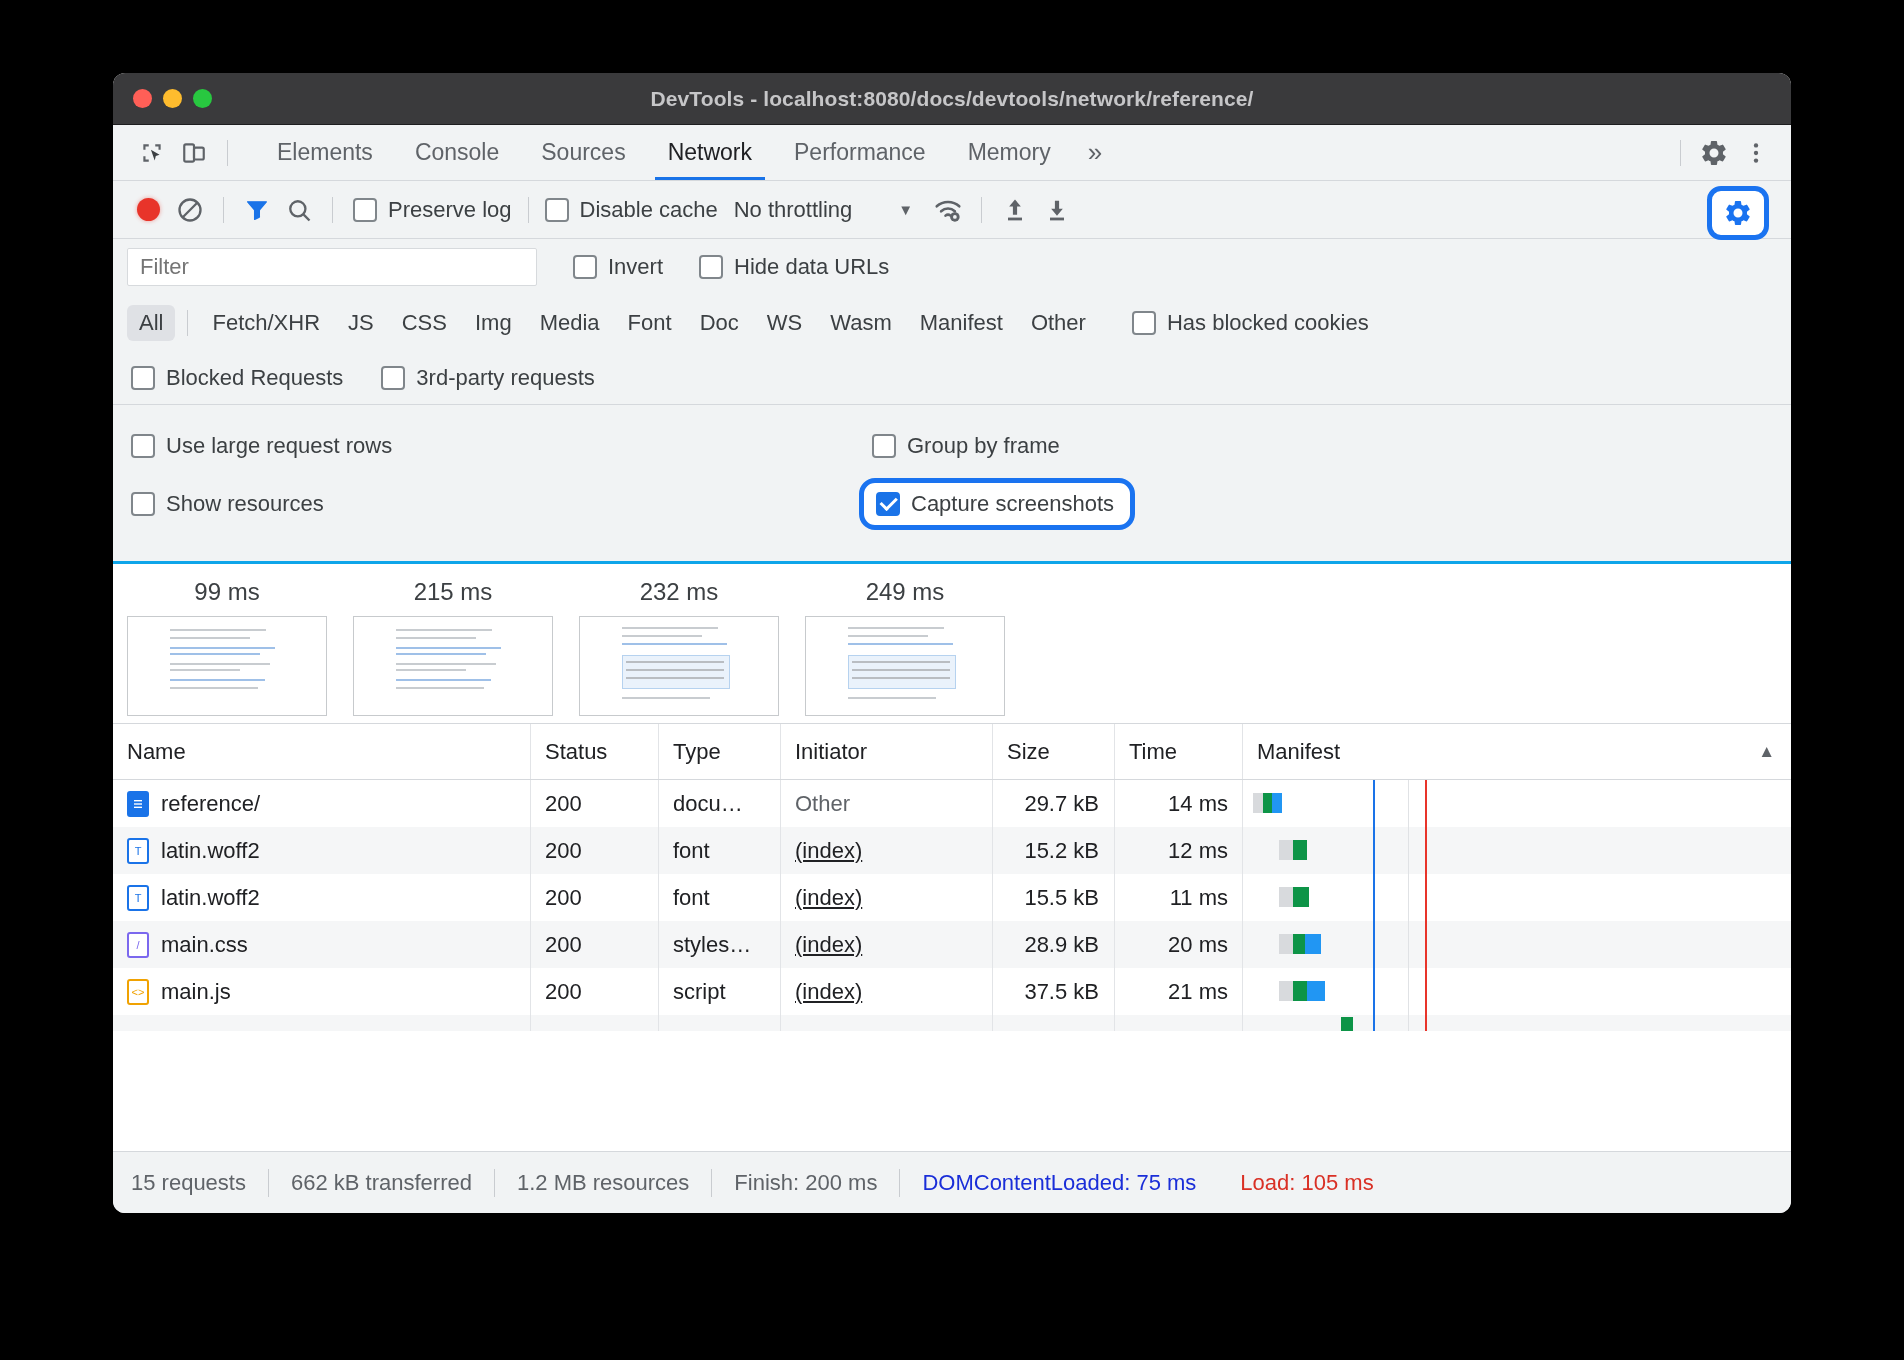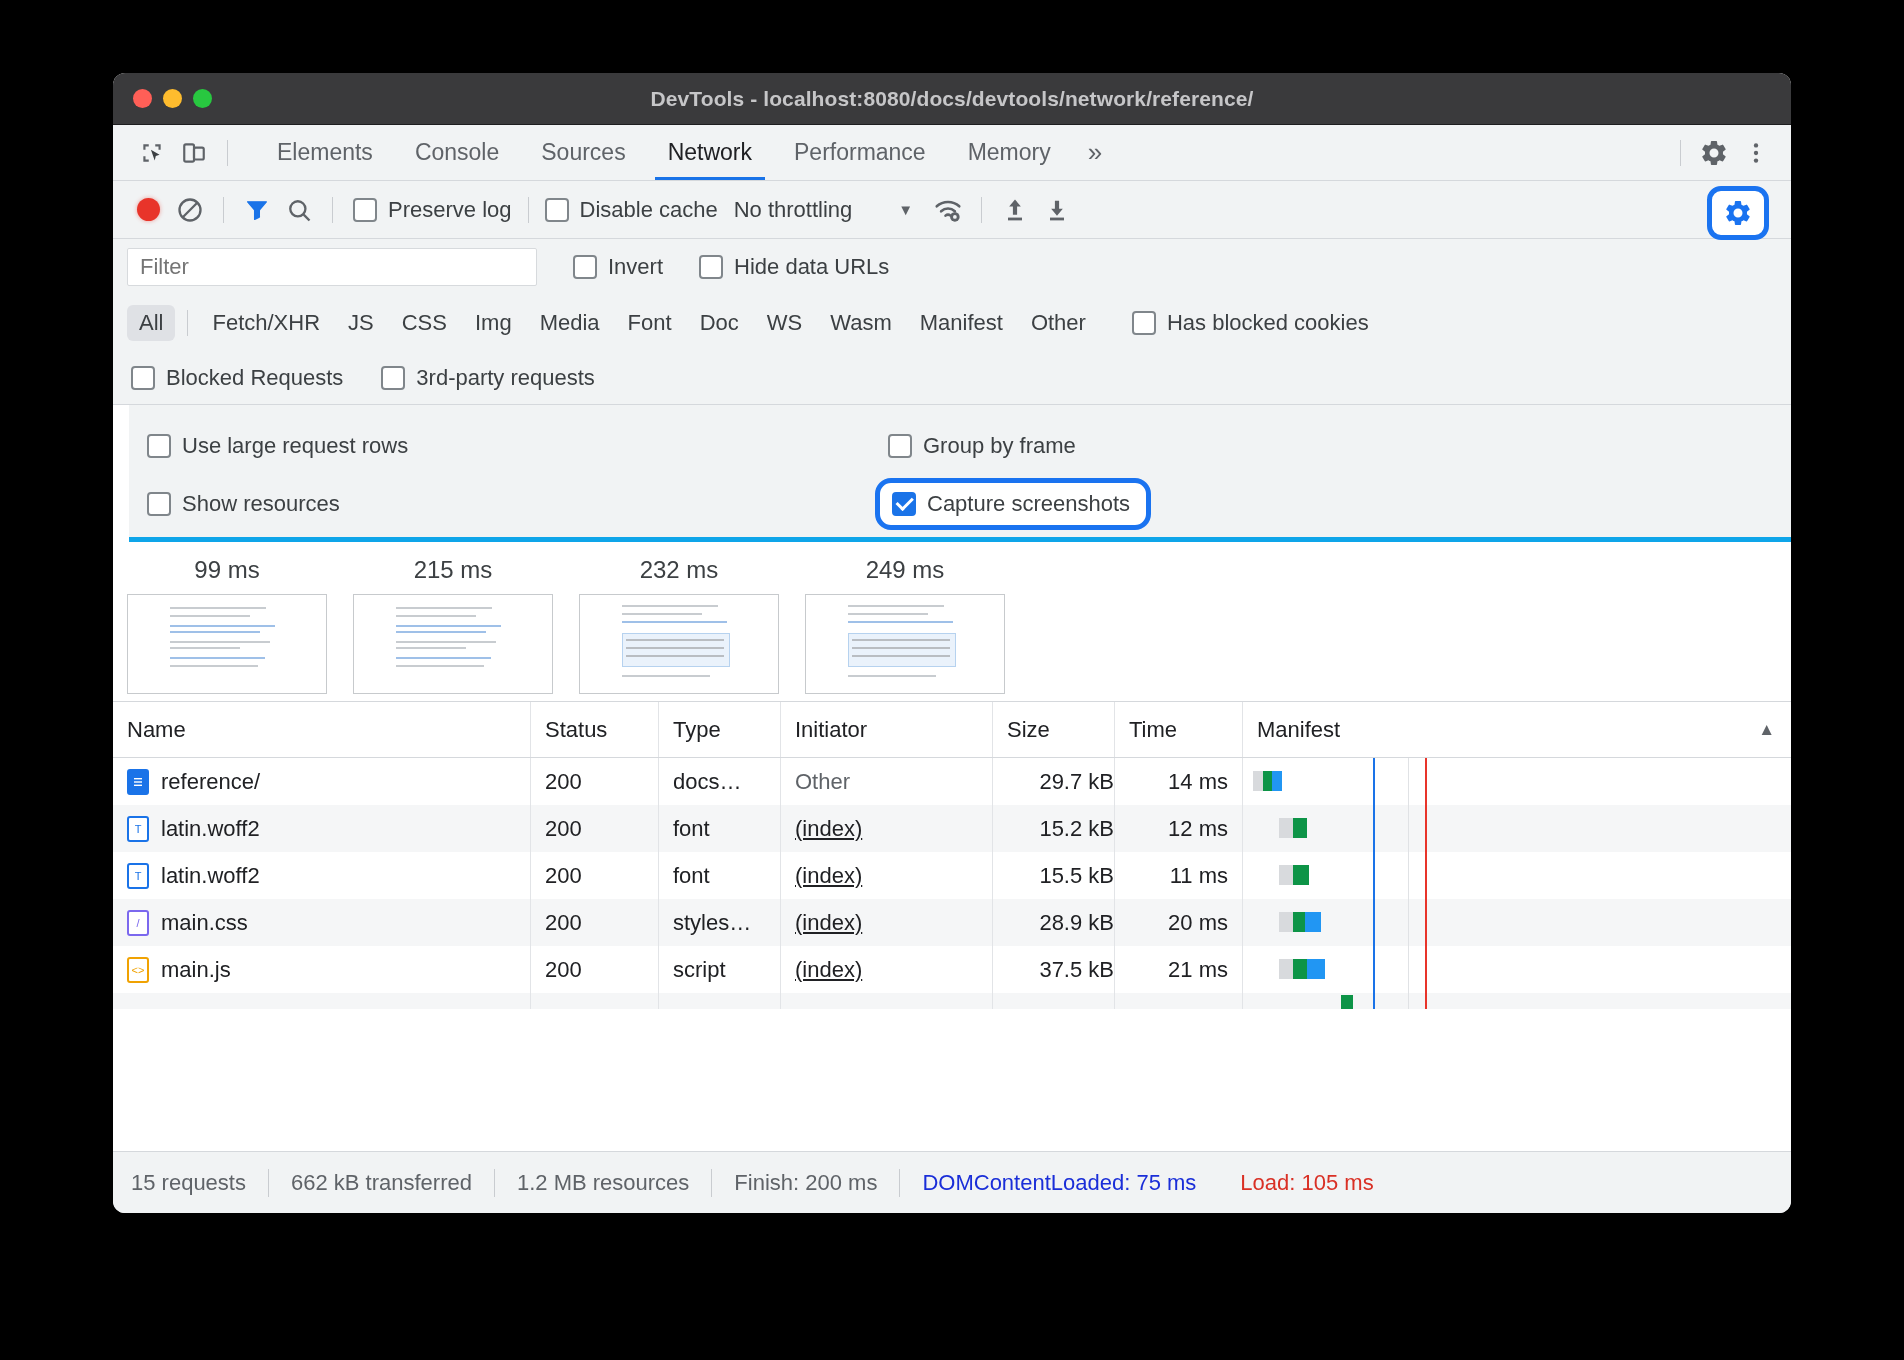--- a/index.html
+++ b/index.html
@@ -134,24 +134,23 @@
   .type-row .cb-label { margin-left: 30px; }
   
   .blocked-row {
     height: 54px; background: #f1f3f4;
     display: flex; align-items: center; padding-left: 18px; gap: 38px;
     border-bottom: 1px solid #d5d8dc;
   }
   
   .settings-pane {
     background: #f1f3f4;
-    padding: 12px 0 4px 0;
-    border-bottom: 5px solid #0ea5e9;
+    padding: 12px 0 28px 0;
+    border-bottom: 3px solid #0ea5e9;
     position: relative;
-    margin-left: 16px;
   }
   .settings-line { display: flex; align-items: center; height: 58px; }
   .settings-col1 { padding-left: 18px; width: 740px; }
   .settings-col2 { padding-left: 6px; position: relative; }
   .capture-highlight {
     border: 5px solid #1a73f0; border-radius: 16px;
     padding: 8px 16px 8px 12px; background: #fff;
     display: inline-flex; align-items: center;
   }
   
@@ -195,21 +194,21 @@
     font-size: 22px; color: #202124;
     padding-left: 14px; height: 100%;
     display: flex; align-items: center;
     border-right: 1px solid #e2e4e7;
     overflow: hidden; white-space: nowrap;
   }
   .c-name { width: 418px; }
   .c-status { width: 128px; }
   .c-type { width: 122px; }
   .c-init { width: 212px; }
-  .c-size { width: 122px; justify-content: flex-end; padding-right: 0; padding-left: 0; }
+  .c-size { width: 122px; justify-content: flex-end; padding-right: 15px; padding-left: 0; }
   .c-time { width: 128px; justify-content: flex-end; padding-right: 14px; padding-left: 0; }
   .c-wf { flex: 1; position: relative; padding-left: 0; border-right: none; }
   .td.c-init a { color: #202124; text-decoration: underline; cursor: pointer; }
   .td.c-init .muted { color: #5f6368; }
   .file-icon {
     width: 22px; height: 26px; flex: none; margin-right: 12px;
     border: 2px solid #1a73e8; border-radius: 3px;
     display: flex; align-items: center; justify-content: center;
     font-size: 11px; color: #1a73e8; background: #fff;
   }
@@ -506,21 +505,21 @@
         <span class="file-icon doc">
           <svg width="12" height="14" viewBox="0 0 12 14">
               <rect x="2" y="3" width="8" height="1.4" fill="#fff"></rect>
               <rect x="2" y="6.3" width="8" height="1.4" fill="#fff"></rect>
               <rect x="2" y="9.6" width="8" height="1.4" fill="#fff"></rect>
             </svg>
         </span>
         <span>reference/</span>
       </div>
       <div class="td c-status">200</div>
-      <div class="td c-type">docs…</div>
+      <div class="td c-type">docu…</div>
       <div class="td c-init">
         <span class="muted">Other</span>
       </div>
       <div class="td c-size">29.7 kB</div>
       <div class="td c-time">14 ms</div>
       <div class="td c-wf">
         <div class="wf-bar" style="left:10px;width:10px;background:#d8dadd"></div>
         <div class="wf-bar" style="left:20px;width:9px;background:#0d9447"></div>
         <div class="wf-bar" style="left:29px;width:10px;background:#2196f3"></div>
         <div class="wf-blue" style="left:130px"></div>

